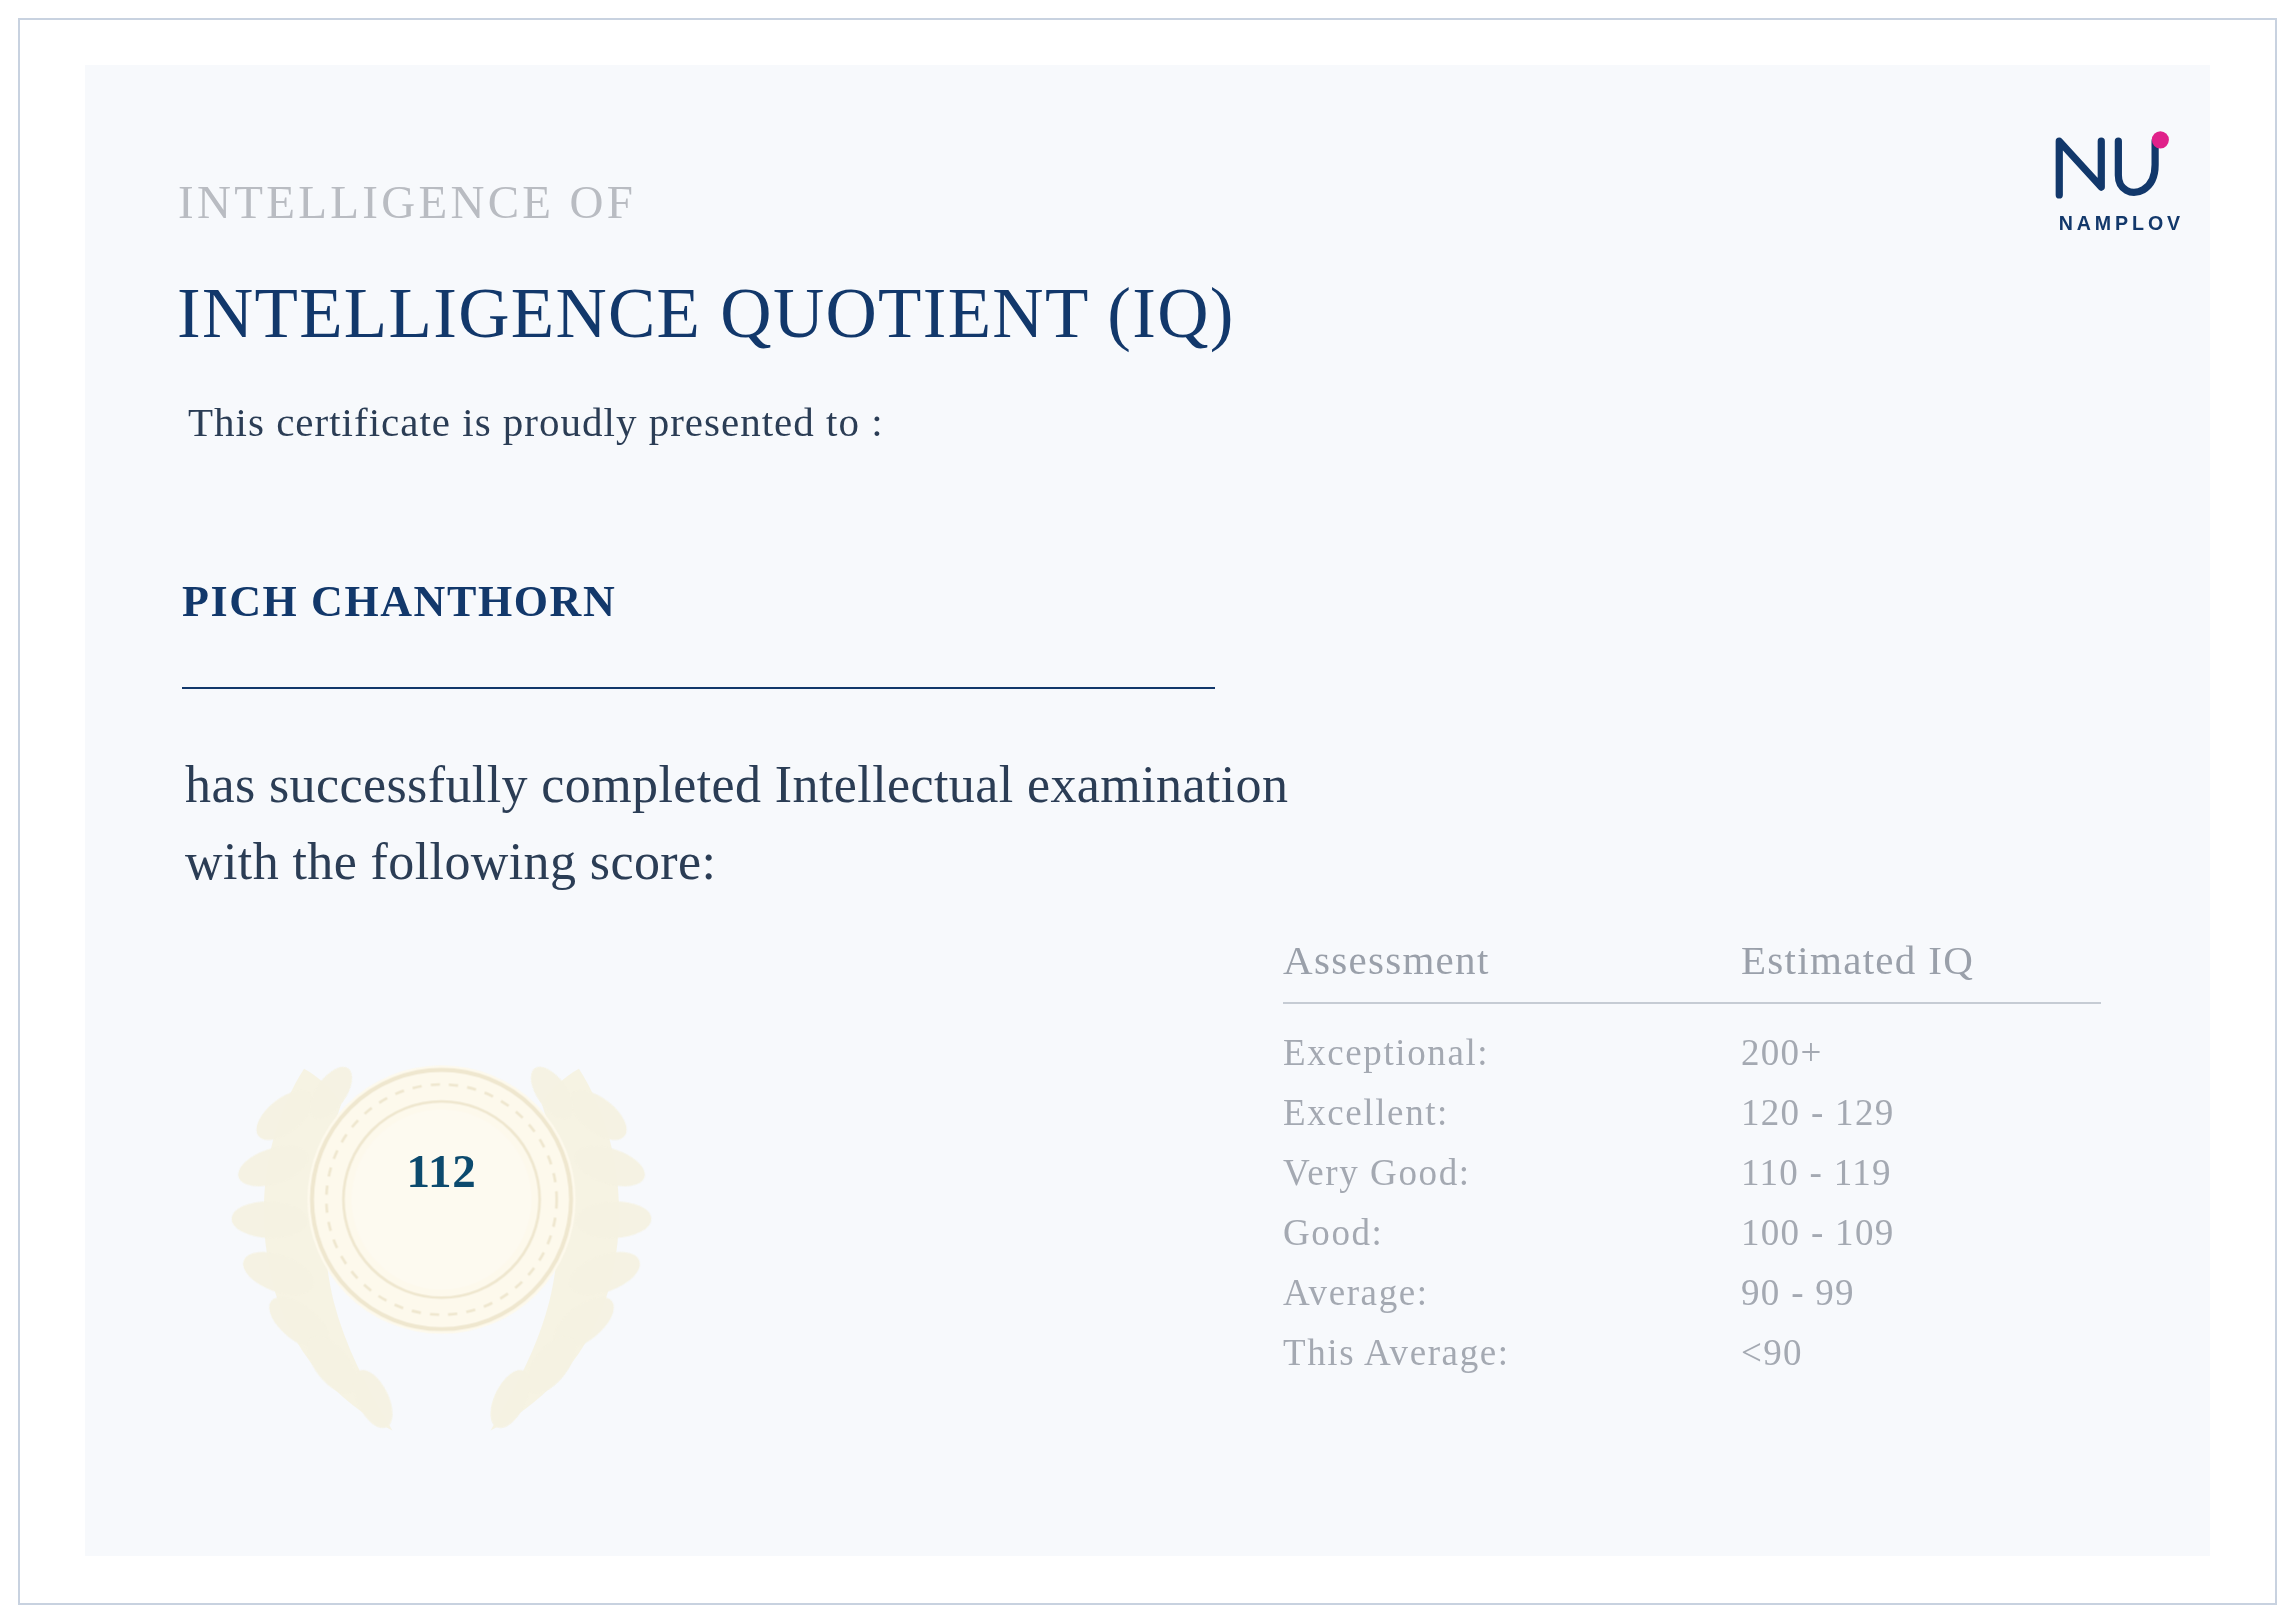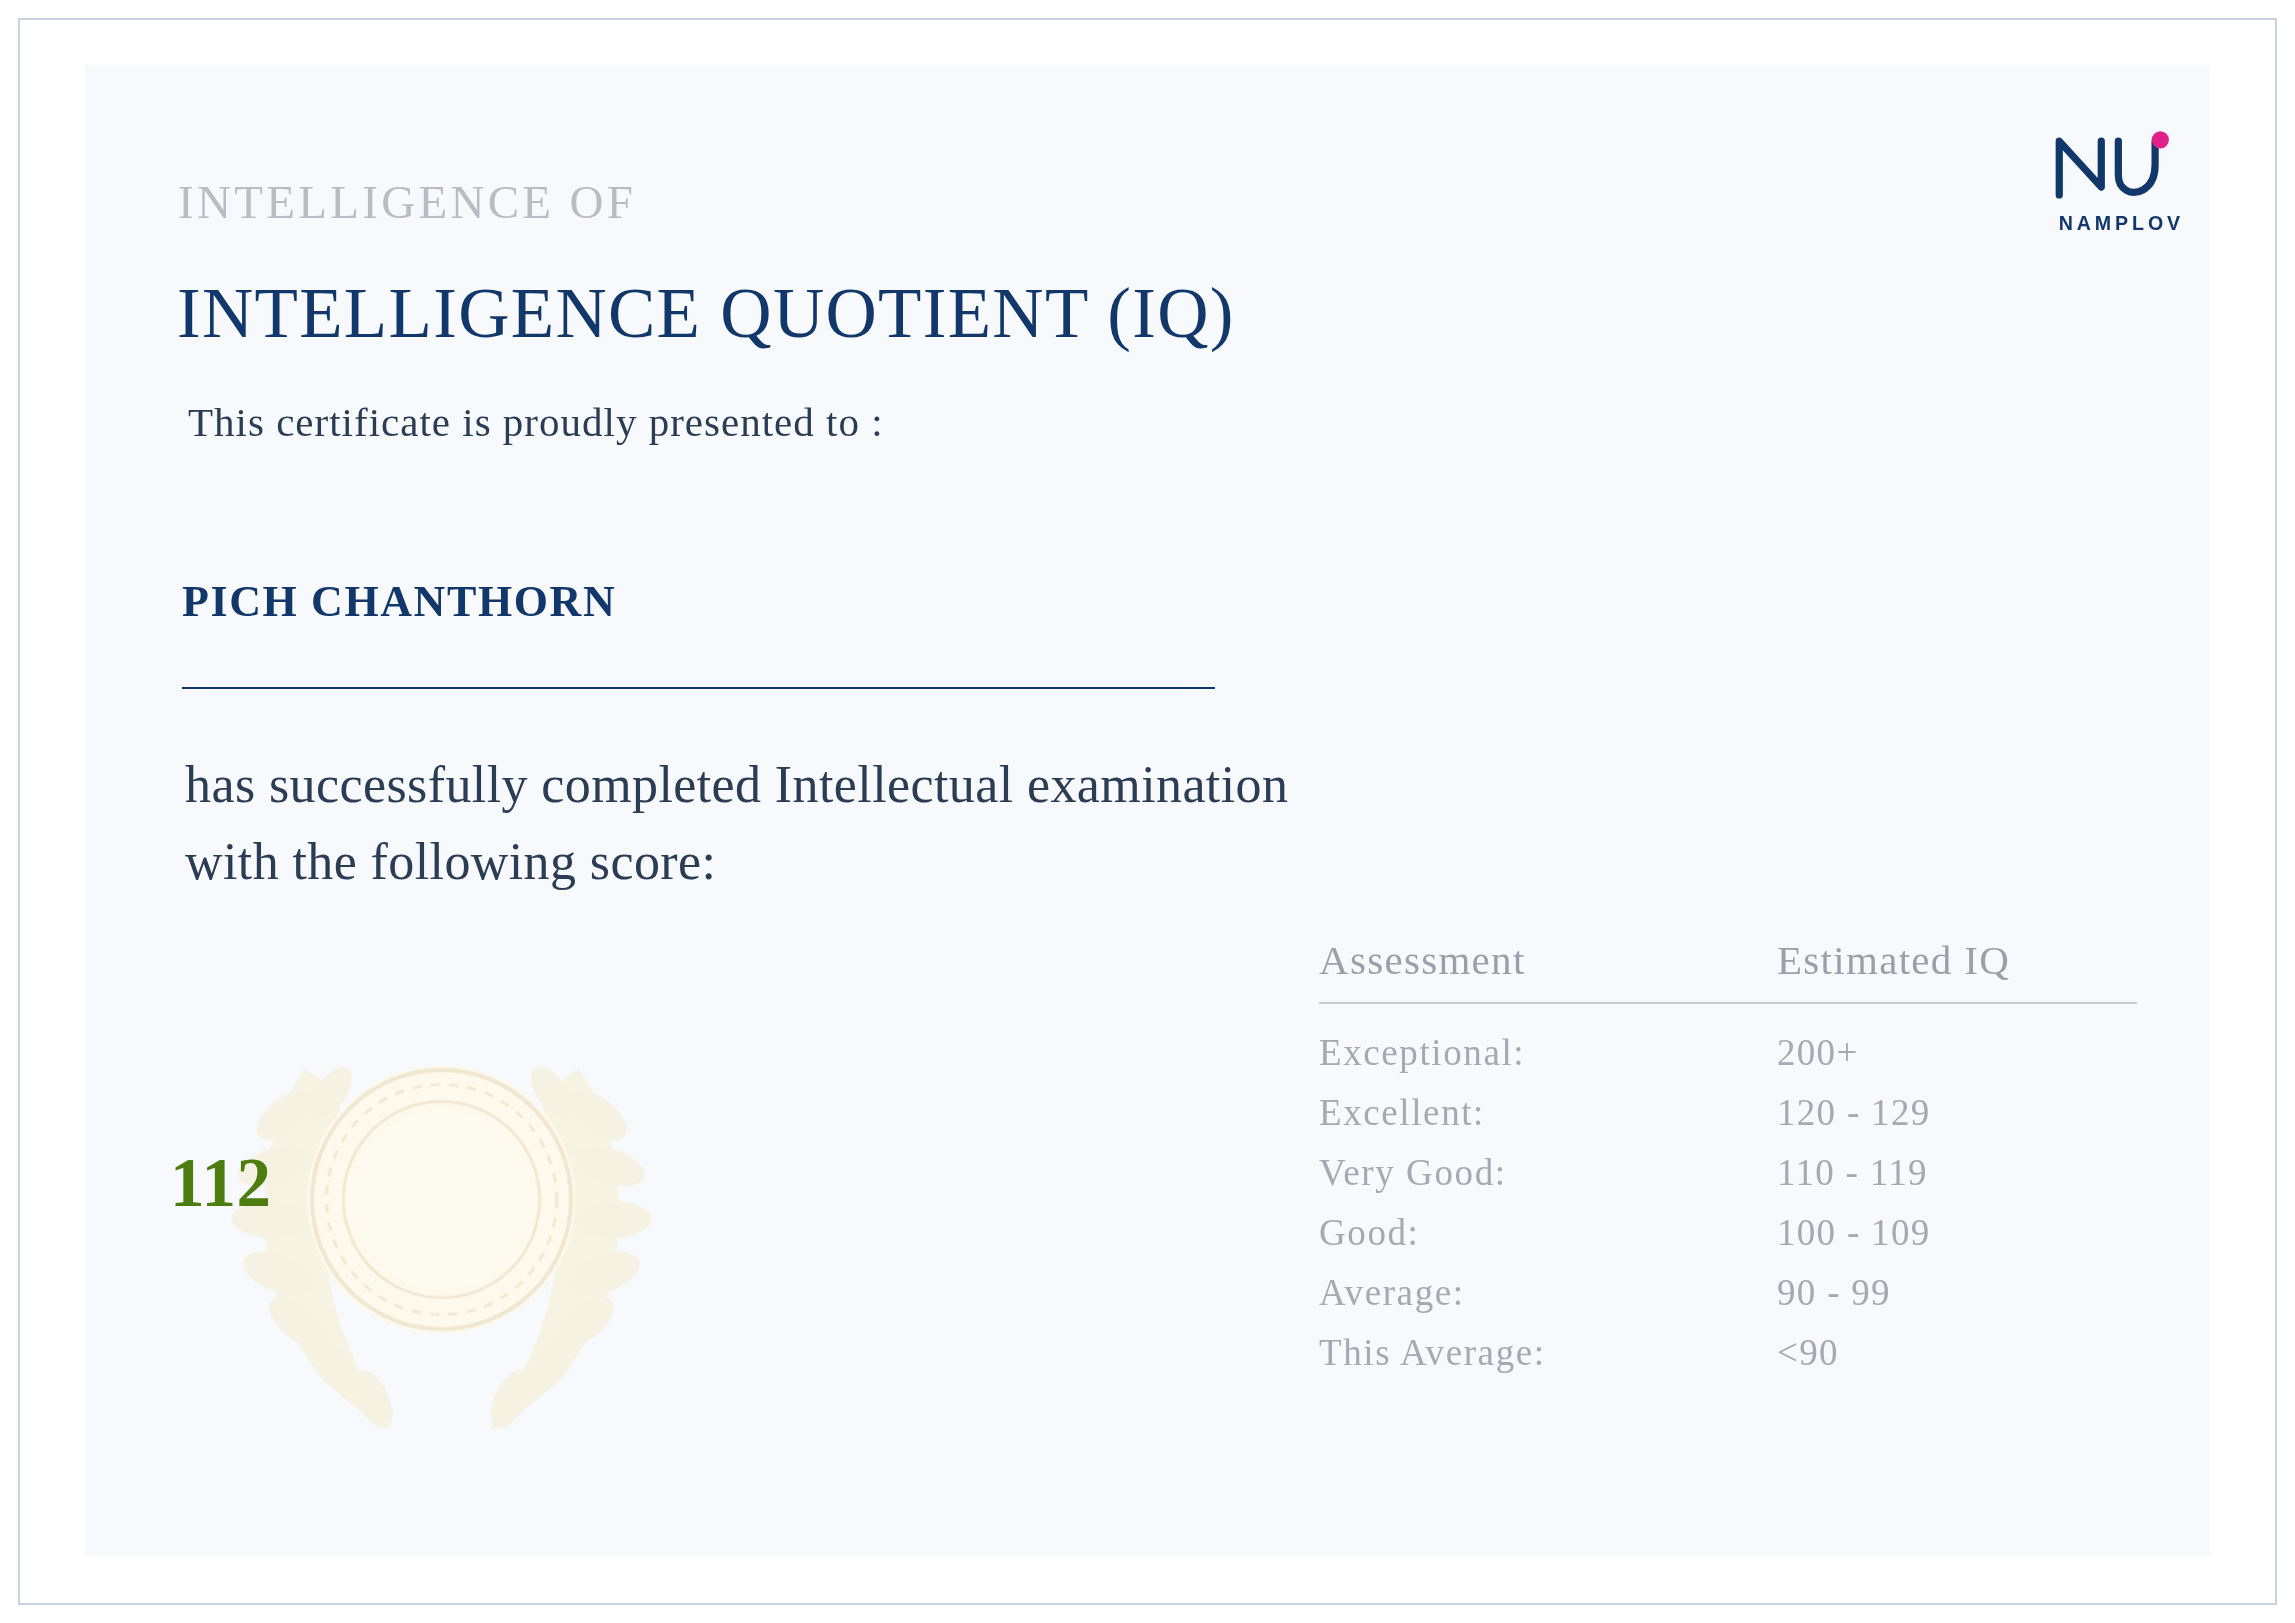--- a/index.html
+++ b/index.html
@@ -120,34 +120,34 @@
     top: 928px;
     width: 543px;
     height: 543px;
   }
   .badge-wrap svg { display: block; }
   .badge-score {
     position: absolute;
     left: 0;
     top: 216px;
     width: 543px;
-    font-size: 69px;
+    text-align: center;
+    font-size: 47px;
     font-weight: bold;
-    color: #4d7c0f;
+    color: #0c4a6e;
     font-family: "Liberation Serif", serif;
     letter-spacing: 0.7px;
   }
 
   
   .score-table {
     position: absolute;
     left: 1283px;
     top: 936px;
     width: 818px;
-    margin-left: 36px;
   }
   .score-table .thead {
     display: flex;
     font-size: 41px;
     color: #9aa0aa;
     letter-spacing: 1.3px;
     padding-bottom: 18.3px;
   }
   .score-table .thead .col-a { width: 458px; }
   .score-table .thead .col-b { width: 360px; }

